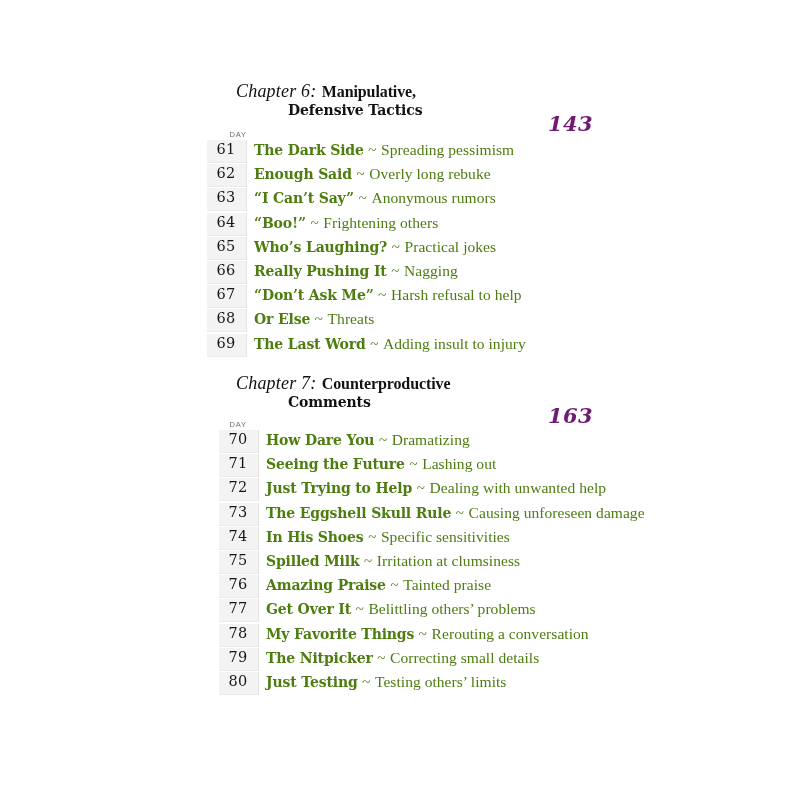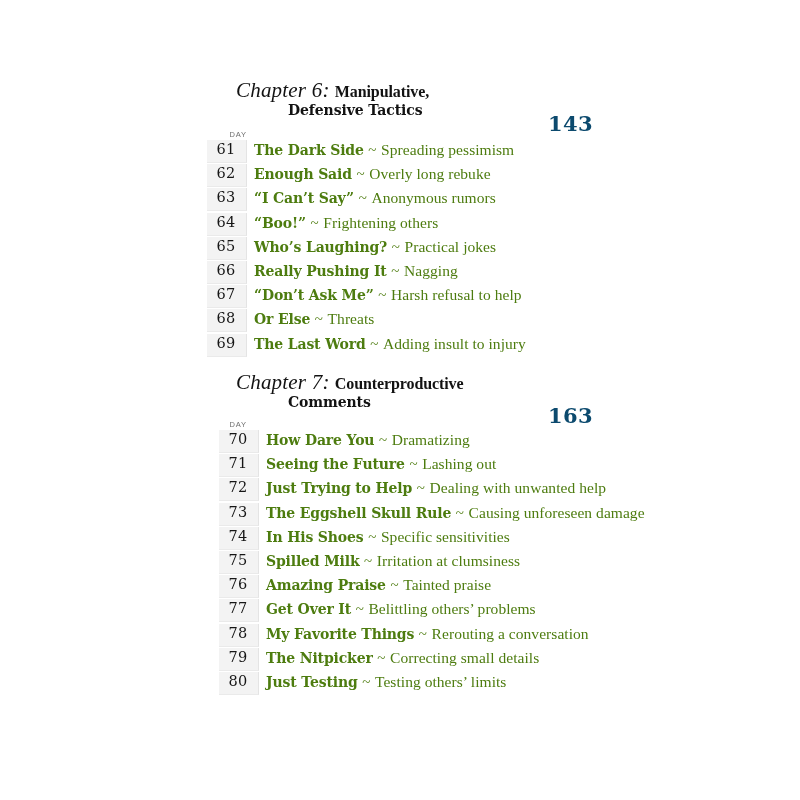--- a/index.html
+++ b/index.html
@@ -45,21 +45,21 @@
     top: 0;
     width: 300px;
     text-align: left;
     line-height: 1.18;
     font-size: 21px;
     color: #121212;
   }
   .chapter-title .ch-label {
     font-style: italic;
     font-family: "Liberation Serif", "DejaVu Serif", serif;
-    font-size: 21px;
+    font-size: 18px;
     letter-spacing: 0.2px;
   }
   .chapter-title .ch-name {
     font-family: Liberation Serif, serif;
     font-size: 16px;
     font-weight: 600;
     letter-spacing: -0.1px;
     font-synthesis: none;
   }
   .chapter-title .ch-name-line2 {
@@ -72,22 +72,23 @@
     margin-top: -1px;
   }
 
   .chapter-page {
     position: absolute;
     left: 548px;
     top: 33px;
     font-family: "DejaVu Serif", "Liberation Serif", serif;
     font-size: 21px;
     font-weight: 600;
-    color: #0c4a6e;
+    color: #701a75;
     letter-spacing: 0.4px;
+    font-style: italic;
   }
 
   
   .day-header {
     position: absolute;
     left: 209px;
     width: 38px;
     text-align: right;
     font-family: "Liberation Sans", "DejaVu Sans", sans-serif;
     font-size: 7.5px;

